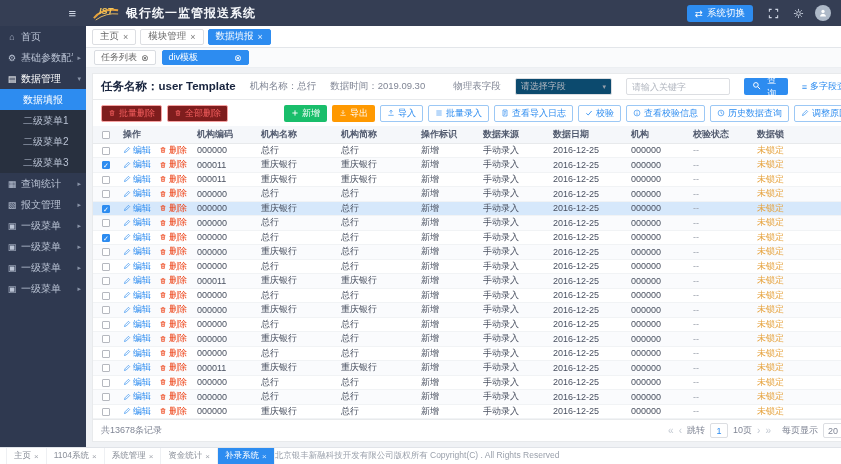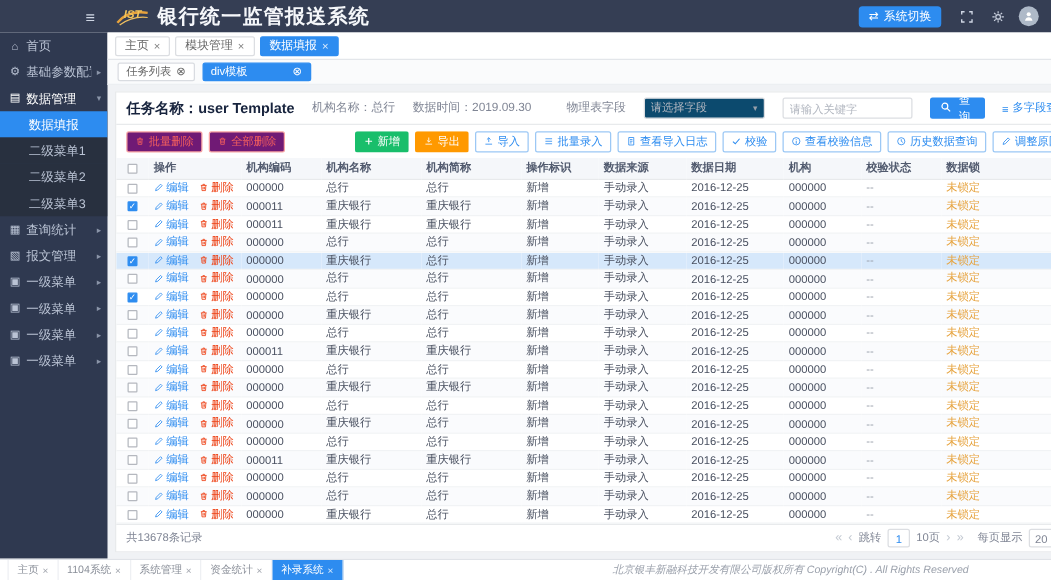--- a/index.html
+++ b/index.html
@@ -6,21 +6,21 @@
   html,body { width:841px; height:464px; overflow:hidden; font-family:"Liberation Sans","DejaVu Sans",sans-serif; }
   .app { width:841px; height:464px; display:flex; flex-direction:column; background:#f0f2f5; }
 
   
   .header { flex:0 0 26px; background:#353e54; display:flex; align-items:center; color:#fff; }
   .hdr-left { width:86px; flex:0 0 86px; display:flex; justify-content:flex-end; padding-right:10px; }
   .collapse { color:#cfd6e4; font-size:13px; line-height:1; cursor:pointer; }
   .logo { display:flex; align-items:center; margin-left:6px; position:relative; }
   .logo svg { display:block; }
   .logo-text { position:absolute; left:7px; top:0px; font-size:9px; font-weight:bold; font-style:italic; color:#f2c55c; }
-  .app-title { font-size:16px; font-weight:bold; letter-spacing:1px; margin-left:6px; color:#f5f7fa; }
+  .app-title { font-size:12px; font-weight:bold; letter-spacing:1px; margin-left:6px; color:#f5f7fa; }
   .hdr-spacer { flex:1; }
   .switch-btn { display:inline-flex; align-items:center; gap:4px; background:#2d8cf0; color:#fff; border:none; border-radius:3px; font-size:9.5px; height:17px; padding:0 8px; margin-right:12px; cursor:pointer; font-family:inherit; }
   .hdr-icon { display:inline-flex; align-items:center; justify-content:center; width:16px; height:16px; color:#cfd6e4; margin-right:9px; cursor:pointer; }
   .hdr-icon svg { width:11px; height:11px; }
   .avatar { width:16px; height:16px; border-radius:50%; background:#aeb9c8; color:#fff; display:inline-flex; align-items:center; justify-content:center; margin-right:10px; cursor:pointer; }
   .avatar svg { width:10px; height:10px; }
 
   
   .middle { flex:1; display:flex; min-height:0; }
   .sidebar { width:86px; flex:0 0 86px; background:#2f3950; color:#bac3d4; font-size:10px; overflow:hidden; }
@@ -59,21 +59,21 @@
   .flt-select .sel-text { flex:1; overflow:hidden; white-space:nowrap; }
   .flt-select .caret { font-size:7px; color:#98a0ab; }
   .flt-input { width:104px; height:17px; border:1px solid #dcdee2; border-radius:2px; font-size:9px; padding:0 5px; color:#495060; outline:none; font-family:inherit; }
   .flt-input::placeholder { color:#b2b7c0; }
   .search-btn { display:inline-flex; align-items:center; gap:3px; background:#2d8cf0; color:#fff; border:none; border-radius:2px; height:17px; padding:0 8px; font-size:9px; cursor:pointer; font-family:inherit; }
   .multi-link { display:inline-flex; align-items:center; gap:3px; color:#2d8cf0; font-size:9px; cursor:pointer; white-space:nowrap; }
 
   .toolbar { flex:0 0 26px; display:flex; align-items:center; padding:0 8px; gap:5px; }
   .btn { display:inline-flex; align-items:center; gap:3px; height:17px; padding:0 6px; border-radius:2px; font-size:9px; cursor:pointer; border:1px solid transparent; white-space:nowrap; background:#fff; font-family:inherit; }
   .btn .i svg { width:8px; height:8px; display:block; }
-  .btn-danger { border-color:#f7a3a3; color:#f25e5e; background:#701a75; }
+  .btn-danger { border-color:#f7a3a3; color:#f25e5e; background:#7f1d1d; }
   .btn-success { background:#19be6b; color:#fff; }
   .btn-warning { background:#ff9900; color:#fff; }
   .btn-outline { border-color:#9cc8f5; color:#2d8cf0; }
   .tb-spacer { flex:1; }
 
   
   .table-wrap { flex:1; min-height:0; overflow:hidden; position:relative; }
   table { width:100%; border-collapse:collapse; table-layout:fixed; }
   th { height:17px; background:#f5f7fa; color:#515a6e; font-size:9px; font-weight:bold; text-align:left; padding:0 4px; border-bottom:1px solid #e8eaec; white-space:nowrap; overflow:hidden; }
   td { height:14.5px; font-size:9px; color:#495060; padding:0 4px; border-bottom:1px solid #f1f3f5; white-space:nowrap; overflow:hidden; }
@@ -96,21 +96,21 @@
   .pg-box { width:18px; height:15px; border:1px solid #dcdee2; border-radius:2px; display:inline-flex; align-items:center; justify-content:center; color:#2d8cf0; cursor:text; }
   .pg-sel { width:32px; height:15px; border:1px solid #dcdee2; border-radius:2px; display:inline-flex; align-items:center; justify-content:space-between; padding:0 4px; cursor:pointer; }
 
   
   .bottombar { flex:0 0 17px; background:#fff; border-top:1px solid #e0e3e8; display:flex; align-items:center; padding:0 6px; font-size:8.5px; color:#8a8f99; }
   .bb-tabs { display:flex; align-items:center; height:100%; }
   .bb-tab { display:inline-flex; align-items:center; gap:3px; height:100%; padding:0 7px; border-right:1px solid #eef0f3; cursor:pointer; white-space:nowrap; }
   .bb-tab:first-child { border-left:1px solid #eef0f3; }
   .bb-tab.active { background:#2d8cf0; color:#fff; }
   .bb-tab .t-x { font-size:8px; opacity:.8; }
-  .bb-center { flex:1; text-align:right; color:#9aa0ab; white-space:nowrap; overflow:hidden;font-style:italic; }
+  .bb-center { flex:1; text-align:left; color:#9aa0ab; white-space:nowrap; overflow:hidden; }
   .bb-pad { width:60px; }
 </style>
 </head>
 <body>
 
 <div class="app">
 
   <div class="header">
     <div class="hdr-left">
       <span class="collapse">≡</span>

